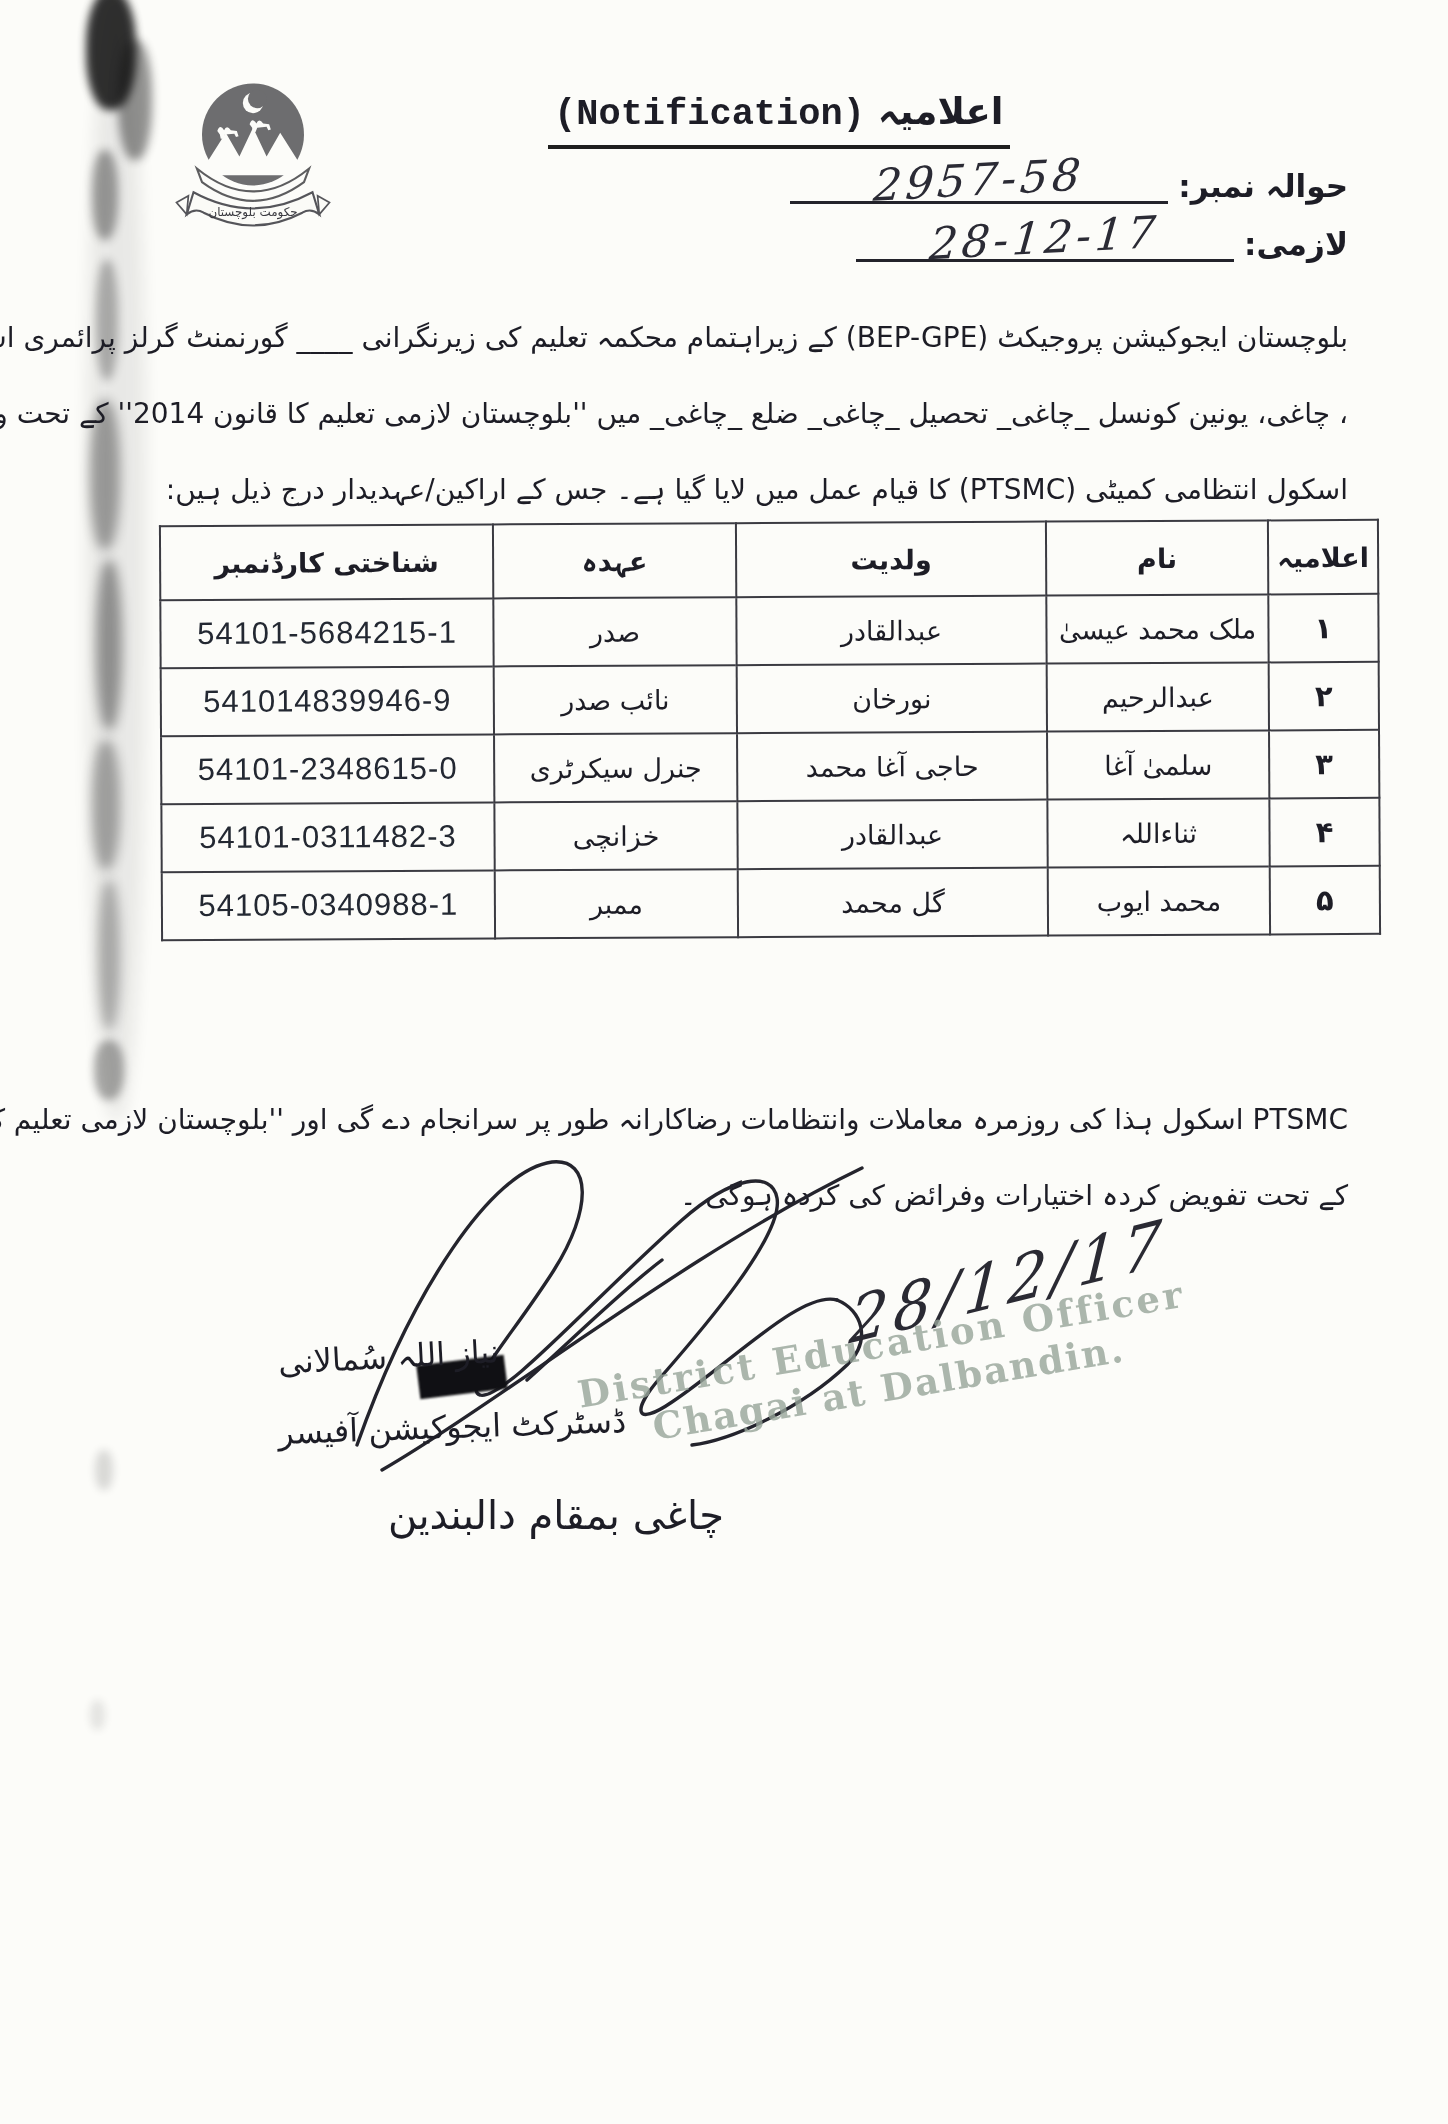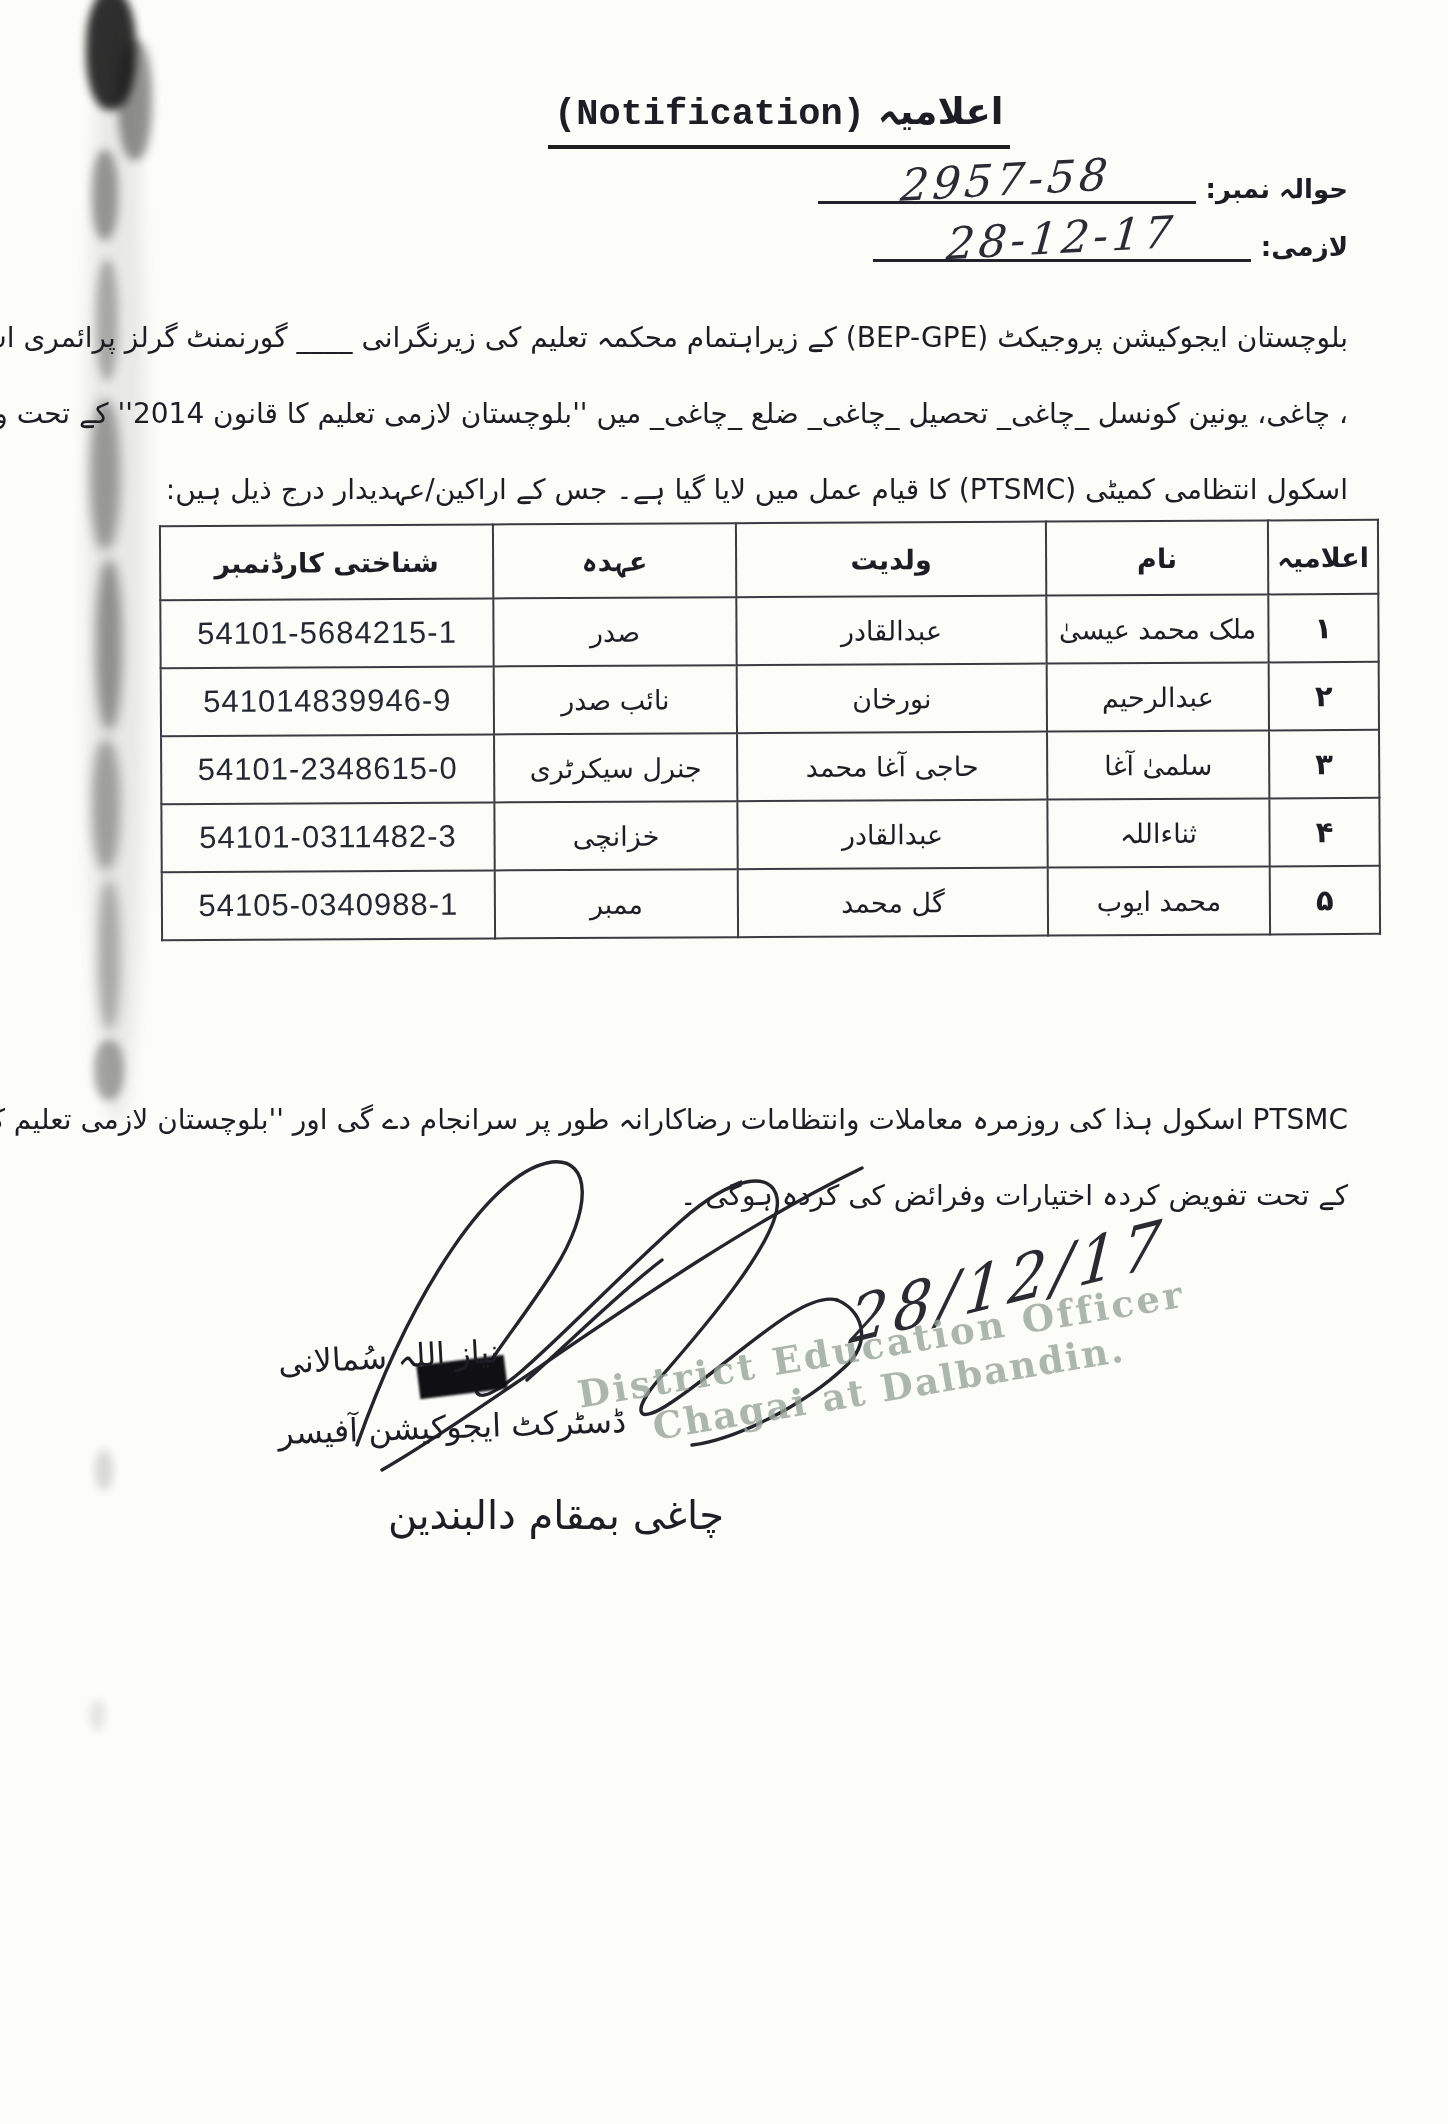--- a/index.html
+++ b/index.html
@@ -13,21 +13,21 @@
   
   .art{position:absolute;background:#141414;border-radius:45%;}
 
   
   .title{left:548px;top:90px;font-size:37px;font-weight:600;
          border-bottom:4px solid #1e1e1e;padding:0 6px 10px 6px;}
   .title .latin{font-weight:700;font-family:Liberation Mono, monospace;}
 
   
   .refrow{right:100px;display:flex;flex-direction:row-reverse;align-items:flex-end;gap:10px;}
-  .reflabel{font-size:26px;font-weight:700;white-space:nowrap;}
+  .reflabel{font-size:31px;font-weight:700;white-space:nowrap;}
   .refline{display:inline-block;width:378px;border-bottom:3px solid #23232b;text-align:center;}
   .refvalue{display:inline-block;font-size:44px;letter-spacing:4px;
             transform:rotate(-3deg) skewX(-8deg) translateY(4px);}
 
   
   .para{right:100px;width:1240px;text-align:right;}
   .para .pline{font-size:28px;line-height:76px;white-space:nowrap;}
 
   
   table.ptsmc{position:absolute;left:160px;top:522px;border-collapse:collapse;
@@ -66,20 +66,40 @@
   <div class="art" style="left:92px;top:150px;width:26px;height:90px;opacity:.4;filter:blur(5px);"></div>
   <div class="art" style="left:96px;top:260px;width:22px;height:120px;opacity:.3;filter:blur(5px);"></div>
   <div class="art" style="left:90px;top:400px;width:30px;height:150px;opacity:.38;filter:blur(6px);"></div>
   <div class="art" style="left:96px;top:560px;width:26px;height:170px;opacity:.42;filter:blur(6px);"></div>
   <div class="art" style="left:92px;top:740px;width:28px;height:130px;opacity:.35;filter:blur(6px);"></div>
   <div class="art" style="left:98px;top:880px;width:22px;height:150px;opacity:.3;filter:blur(6px);"></div>
   <div class="art" style="left:94px;top:1040px;width:30px;height:60px;opacity:.35;filter:blur(4px);"></div>
   <div class="art" style="left:95px;top:1450px;width:18px;height:40px;opacity:.15;filter:blur(4px);"></div>
   <div class="art" style="left:90px;top:1700px;width:15px;height:30px;opacity:.1;filter:blur(4px);"></div>
 
+  <div class="abs" style="left:168px;top:80px;width:170px;height:160px;">
+    <svg width="170" height="160" viewBox="0 0 200 188">
+      <circle cx="100" cy="64" r="60" fill="#6d6d6f"></circle>
+
+      <circle cx="100" cy="27" r="12" fill="#fcfcf9"></circle>
+      <circle cx="105" cy="22" r="11" fill="#6d6d6f"></circle>
+
+      <path d="M44 100 L68 62 L84 90 L100 56 L116 90 L132 62 L156 100 L148 112 L52 112 Z" fill="#fcfcf9"></path>
+
+      <path d="M58 60 q3 -9 8 -1 q3 -7 8 0 l7 1 l2 6 l-3 1 l-2 -4 l-11 1 l-2 5 l-3 0 l-1 -5 z" fill="#fcfcf9"></path>
+      <path d="M96 52 q3 -9 8 -1 q3 -7 8 0 l7 1 l2 6 l-3 1 l-2 -4 l-11 1 l-2 5 l-3 0 l-1 -5 z" fill="#fcfcf9"></path>
+
+      <path d="M34 104 Q100 158 166 104 L160 120 Q100 164 40 120 Z" fill="#fcfcf9" stroke="#5d5d5f" stroke-width="2.5"></path>
+
+      <path d="M30 132 Q100 170 170 132 L178 158 Q168 150 158 156 Q100 186 42 156 Q32 150 22 158 Z" fill="#fbfbf7" stroke="#55555a" stroke-width="2.5"></path>
+      <path d="M22 158 l-12 -14 l14 -8 z" fill="#fbfbf7" stroke="#55555a" stroke-width="2"></path>
+      <path d="M178 158 l12 -14 l-14 -8 z" fill="#fbfbf7" stroke="#55555a" stroke-width="2"></path>
+      <text x="100" y="160" text-anchor="middle" font-size="14" fill="#3a3a40">حکومت بلوچستان</text>
+    </svg>
+  </div>
 
   <div class="abs title urdu" dir="rtl">
     <span>اعلامیہ</span>
     <span class="latin">(Notification)</span>
   </div>
 
   <div class="abs refrow" style="top:150px;">
     <span class="urdu reflabel">حوالہ نمبر:</span>
     <span class="refline"><span class="hand refvalue">2957-58</span></span>
   </div>

